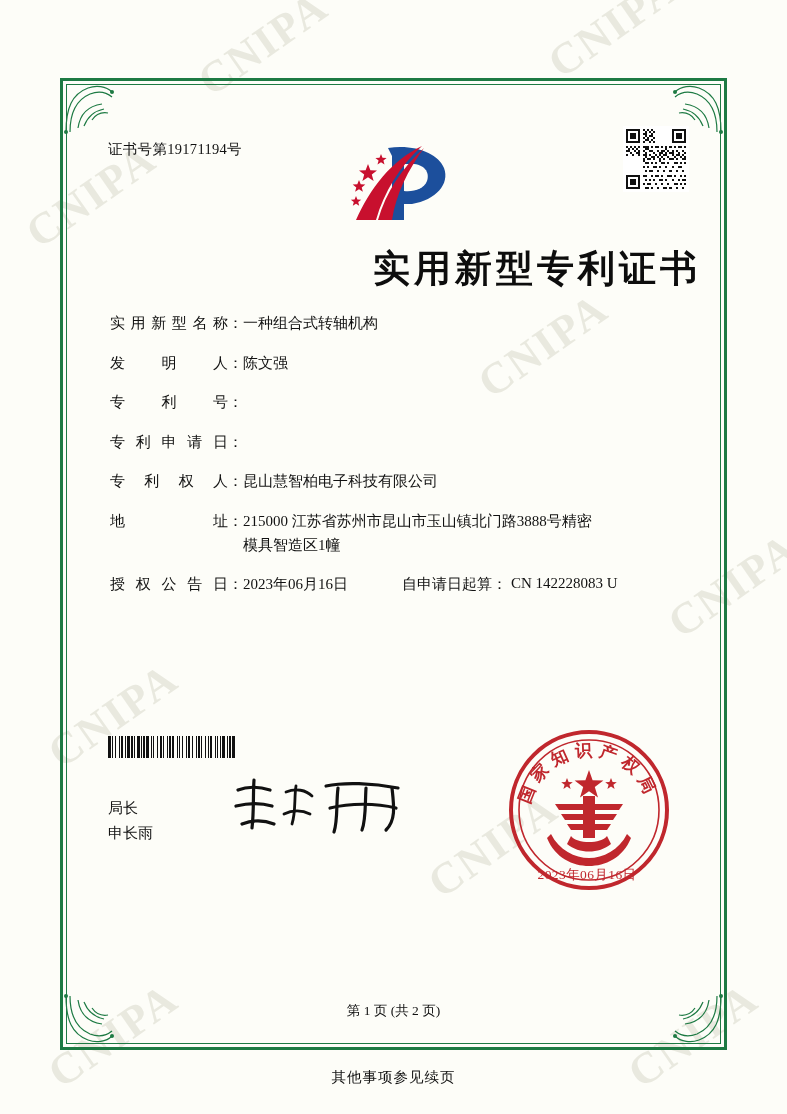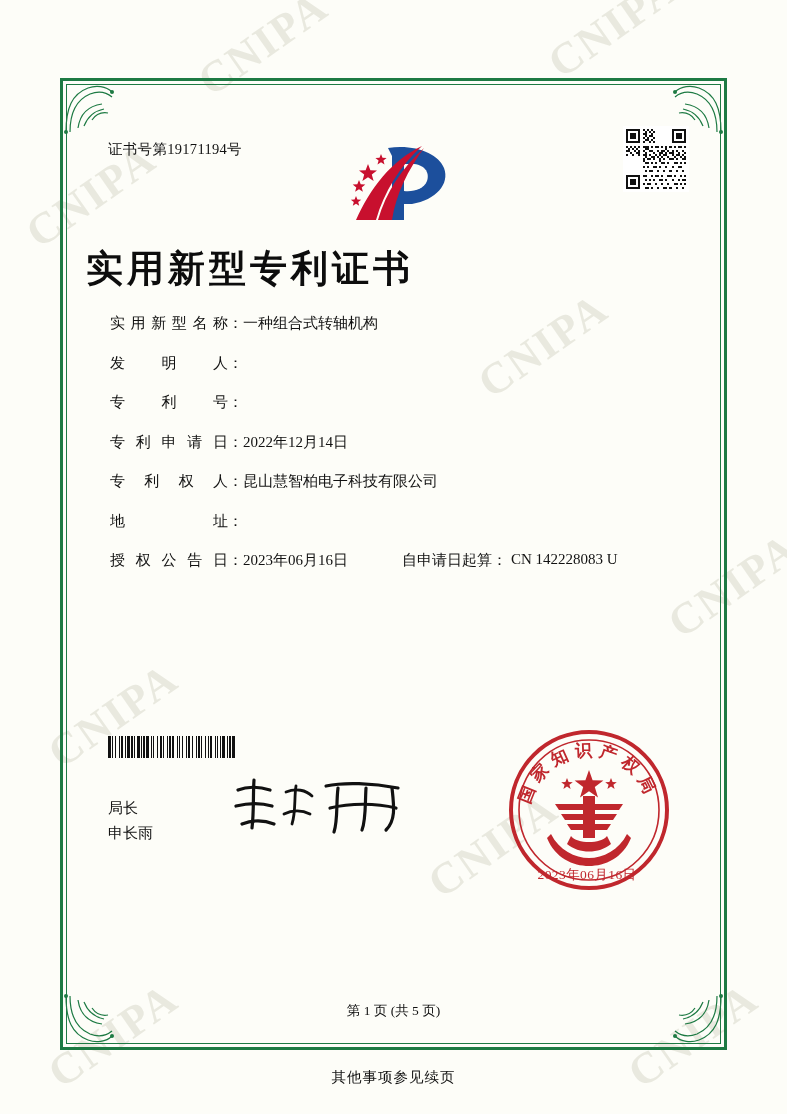--- a/index.html
+++ b/index.html
@@ -100,21 +100,21 @@
     width: 136px;
     height: 96px;
   }
   .emblem svg { display:block; width:100%; height:100%; }
 
   .main-title {
     position: absolute;
     left: 0;
     right: 0;
     top: 148px;
-    text-align: left;
+    text-align: right;
     font-family: "DejaVu Serif", serif;
     font-size: 37px;
     font-weight: bold;
     letter-spacing: 4px;
     color: #0d0d0d;
   }
 
   
   .fields {
     position: absolute;
@@ -490,20 +490,21 @@
         </div>
         <div class="row">
           <div class="lbl">
             <span>发</span>
             <span>　</span>
             <span>明</span>
             <span>　</span>
             <span>人</span>
           </div>
           <div class="sep">：</div>
+          <div class="val">陈文强</div>
         </div>
         <div class="row">
           <div class="lbl">
             <span>专</span>
             <span>　</span>
             <span>利</span>
             <span>　</span>
             <span>号</span>
           </div>
           <div class="sep">：</div>
@@ -514,21 +515,20 @@
             <span> </span>
             <span>利</span>
             <span> </span>
             <span>申</span>
             <span> </span>
             <span>请</span>
             <span> </span>
             <span>日</span>
           </div>
           <div class="sep">：</div>
-          <div class="val">2022年12月14日</div>
         </div>
         <div class="row">
           <div class="lbl">
             <span>专</span>
             <span> </span>
             <span>利</span>
             <span> </span>
             <span>权</span>
             <span> </span>
             <span>人</span>
@@ -539,20 +539,21 @@
         <div class="row">
           <div class="lbl">
             <span>地</span>
             <span>　</span>
             <span>　</span>
             <span>　</span>
             <span>　</span>
             <span>址</span>
           </div>
           <div class="sep">：</div>
+          <div class="val">215000 江苏省苏州市昆山市玉山镇北门路3888号精密<span class="l2">模具智造区1幢</span></div>
         </div>
         <div class="row two">
           <div class="lbl">
             <span>授</span>
             <span> </span>
             <span>权</span>
             <span> </span>
             <span>公</span>
             <span> </span>
             <span>告</span>
@@ -694,18 +695,18 @@
         <defs>
           <path id="sealTop" d="M 24 90 A 60 60 0 0 1 144 90"></path>
         </defs>
         <text font-family="DejaVu Serif, serif" font-size="17" font-weight="bold" fill="#c0272d" letter-spacing="6">
           <textPath href="#sealTop" startOffset="6%" id="seal-text">国家知识产权局</textPath>
         </text>
       </svg>
     </div>
     <div class="seal-date">2023年06月16日</div>
 
-    <div class="page-no">第 1 页 (共 5 页)</div>
+    <div class="page-no">第 1 页 (共 2 页)</div>
 
   </div>
 </div>
 
 <div class="footer-note">其他事项参见续页</div>
 
 </body></html>

